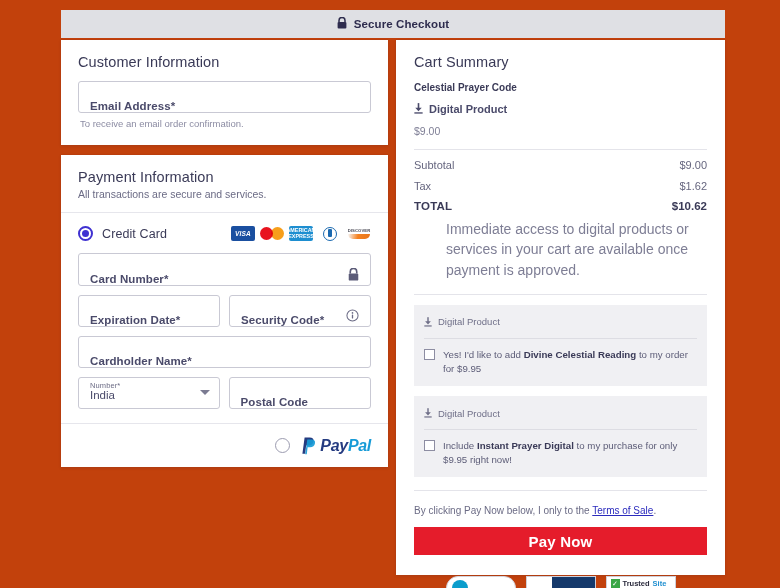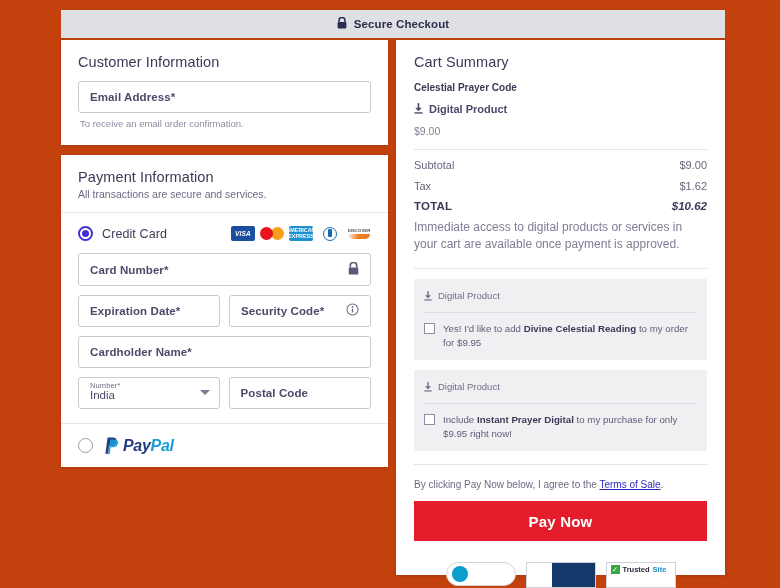--- a/index.html
+++ b/index.html
@@ -34,21 +34,21 @@
   .card.pay { margin-top: 10px; }
 
   .sec-title {
     font-size: 14.5px; color: #3a3a57; font-weight: normal;
     letter-spacing: .1px;
   }
   .sec-sub { font-size: 10.5px; color: #6b6b85; margin-top: 3px; }
 
   .field {
     border: 1px solid #c9c9d4; border-radius: 3px;
-    height: 32px; display: flex; align-items: center;
+    height: 32px; display: flex; align-items: flex-end;
     padding: 0 11px; background: #fff;
     position: relative;
   }
   .field .lbl {
     font-size: 11.5px; font-weight: bold; color: #4a4a6a; letter-spacing: .1px;
   }
   .helper { font-size: 9.5px; color: #8c8ca3; margin-top: 5px; margin-left: 2px; }
 
   .pay-head { padding: 14px 17px 12px 17px; border-bottom: 1px solid #e6e6ec; }
   .pay-body { padding: 13px 17px 14px 17px; }
@@ -77,21 +77,21 @@
   .sel-field .mini { font-size: 7.5px; color: #6d6d86; letter-spacing: .1px; }
   .sel-field .val { font-size: 11.5px; color: #4a4a6a; margin-top: -1px; }
   .caret {
     position: absolute; right: 9px; top: 12px;
     width: 0; height: 0; border-left: 5px solid transparent;
     border-right: 5px solid transparent; border-top: 5px solid #7b7b92;
   }
 
   .paypal-row {
     border-top: 1px solid #e6e6ec;
-    padding: 12px 17px; display: flex; align-items: center;
+    padding: 12px 17px; display: flex; align-items: center; justify-content: flex-end;
   }
 
   
   .right-col {
     position: absolute; left: 396px; top: 40px;
     width: 329px; height: 535px;
     background: #fff;
     box-shadow: 0 1px 3px rgba(40,40,60,.13), 0 0 1px rgba(40,40,60,.10);
     padding: 14px 18px 0 18px;
   }
@@ -101,41 +101,41 @@
   .dl-row .t { font-size: 11px; font-weight: bold; color: #4a4a6a; }
   .item-price { font-size: 10.5px; color: #7e7e95; margin-top: 7px; }
 
   .hr { border-top: 1px solid #e4e4ea; margin: 12px 0 0 0; }
 
   .tot-row { display: flex; justify-content: space-between; margin-top: 9px; }
   .tot-row .k { font-size: 11px; color: #66667f; }
   .tot-row .v { font-size: 11px; color: #66667f; }
   .tot-row.grand { margin-top: 8px; }
   .tot-row.grand .k { font-size: 11.5px; font-weight: bold; color: #3a3a57; letter-spacing: .2px; }
-  .tot-row.grand .v { font-size: 11.5px; font-weight: bold; color: #3a3a57; font-style: italic; }
-  .note { font-size: 12px; color: #7e7e95; line-height: 1.45; margin-top: 7px; }
+  .tot-row.grand .v { font-size: 11.5px; font-weight: bold; color: #3a3a57; }
+  .note { font-size: 14px; color: #7e7e95; line-height: 1.45; margin-top: 7px; margin-left: 32px; }
 
   .rec-title { font-size: 14px; color: #3a3a57; margin-top: 10px; }
 
   .rec-box { background: #f0f0f3; margin-top: 10px; padding: 8px 10px 10px 10px; }
   .rec-box .dp { display: flex; align-items: center; gap: 6px; padding-bottom: 7px; border-bottom: 1px solid #dddde3; }
   .rec-box .dp .t { font-size: 9.5px; color: #6f6f88; }
   .rec-line { display: flex; gap: 8px; margin-top: 9px; }
   .cbox {
     width: 11px; height: 11px; border: 1px solid #8d8da2; background: #fff;
     flex: 0 0 auto; margin-top: 1px;
   }
   .rec-text { font-size: 9.7px; color: #5c5c77; line-height: 1.45; }
   .rec-text b { color: #3a3a57; }
 
   .terms { font-size: 10px; color: #6b6b85; margin-top: 14px; }
   .terms a { color: #2b2bbd; text-decoration: underline; }
 
   .pay-btn {
-    margin-top: 11px; height: 40px; background: #e51c2b;
+    margin-top: 11px; height: 28px; background: #e51c2b;
     display: flex; align-items: center; justify-content: center;
     color: #fff; font-size: 15px; font-weight: bold; letter-spacing: .2px;
     border: none; width: 100%; cursor: pointer;
   }
 
   .badges { display: flex; align-items: flex-start; justify-content: center; gap: 10px; margin-top: 21px; }
 
   .b-digicert {
     width: 70px; height: 24px; border-radius: 12px; background: #fff;
     border: 1px solid #d4d4dc; display: flex; align-items: center; gap: 3px;
@@ -351,21 +351,21 @@
         <span class="t">Digital Product</span>
       </div>
       <div class="rec-line">
         <span class="cbox"></span>
         <span class="rec-text"><span>Include </span><b>Instant Prayer Digital</b><span> to my purchase for only $9.95 right now!</span></span>
       </div>
     </div>
 
     <div class="hr" style="margin-top:13px;"></div>
 
-    <div class="terms"><span>By clicking Pay Now below, I agree to the </span><a href="#">Terms of Sale</a><span>.</span></div>
+    <div class="terms"><span>By clicking Pay Now below, I only to the </span><a href="#">Terms of Sale</a><span>.</span></div>
 
     <button class="pay-btn">Pay Now</button>
 
     <div class="badges">
 
       <div class="b-digicert">
         <span class="ring">
           
         </span>
         <span>

